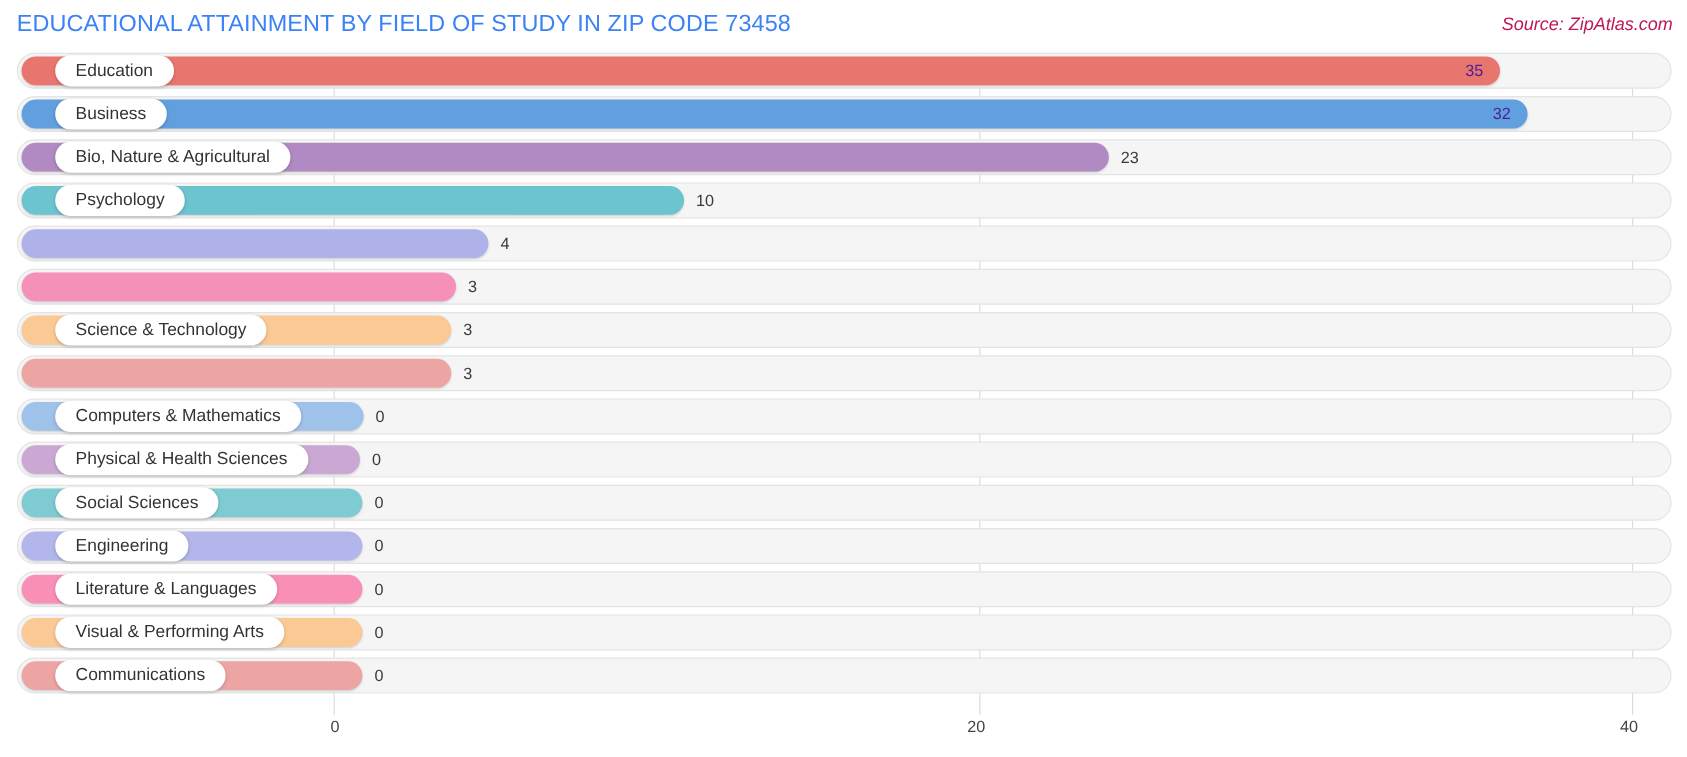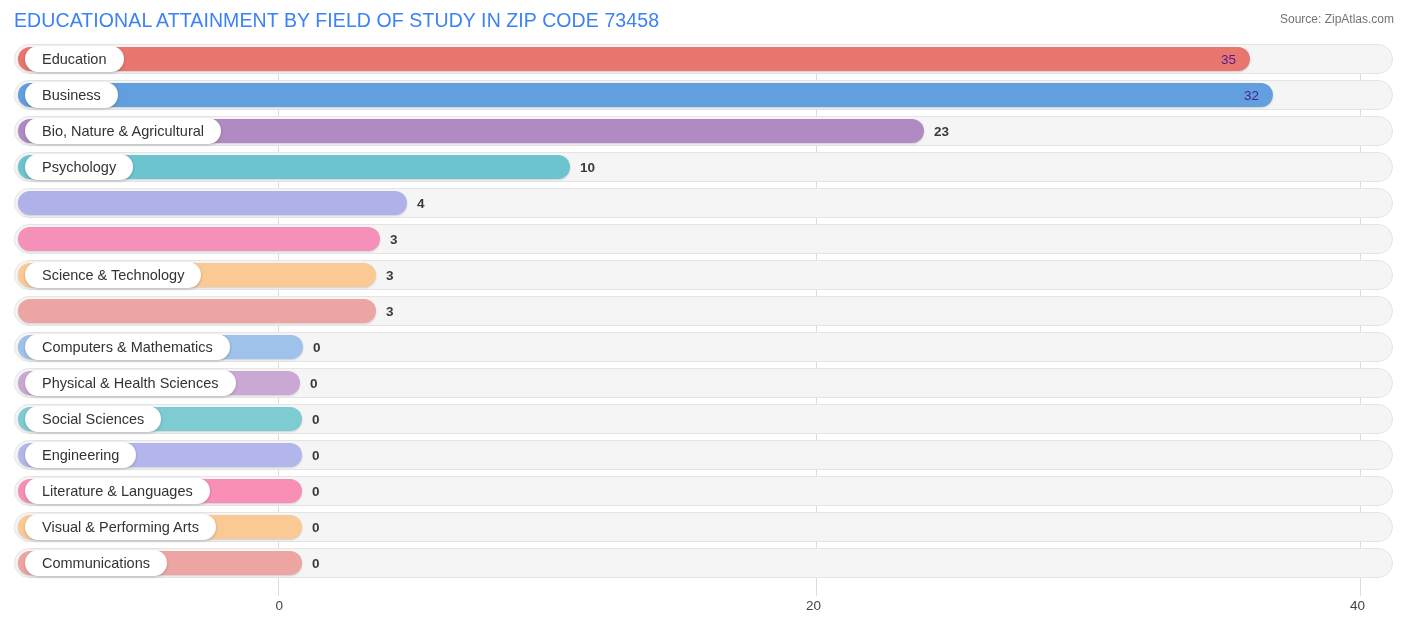--- a/index.html
+++ b/index.html
@@ -28,22 +28,23 @@
     top: 9px;
     font-size: 19.5px;
     letter-spacing: 0.1px;
     color: #3b82f6;
     white-space: nowrap;
   }
   .source {
     position: absolute;
     right: 12px;
     top: 12px;
-    font-size: 12px;
-    color: #737373;
+    font-size: 15px;
+    font-style: italic;
+    color: #be185d;
     white-space: nowrap;
   }
 
   
   .plot {
     position: absolute;
     left: 0;
     top: 44px;
     width: 1406px;
     height: 587px;
@@ -102,25 +103,24 @@
     color: #4c1d95;
     white-space: nowrap;
   }
   .bar-value-out {
     position: absolute;
     top: 50%;
     transform: translateY(-50%);
     font-size: 13.5px;
     color: #3a3a3a;
     white-space: nowrap;
-    font-weight: bold;
   }
   .label-pill {
     position: absolute;
-    left: 25px;
+    left: 46px;
     top: 2px;
     height: 26px;
     display: flex;
     align-items: center;
     padding: 0 17px;
     background: #ffffff;
     border-radius: 13px;
     box-shadow: 0 1px 3px rgba(0,0,0,0.22);
     font-size: 14.5px;
     color: #333333;

